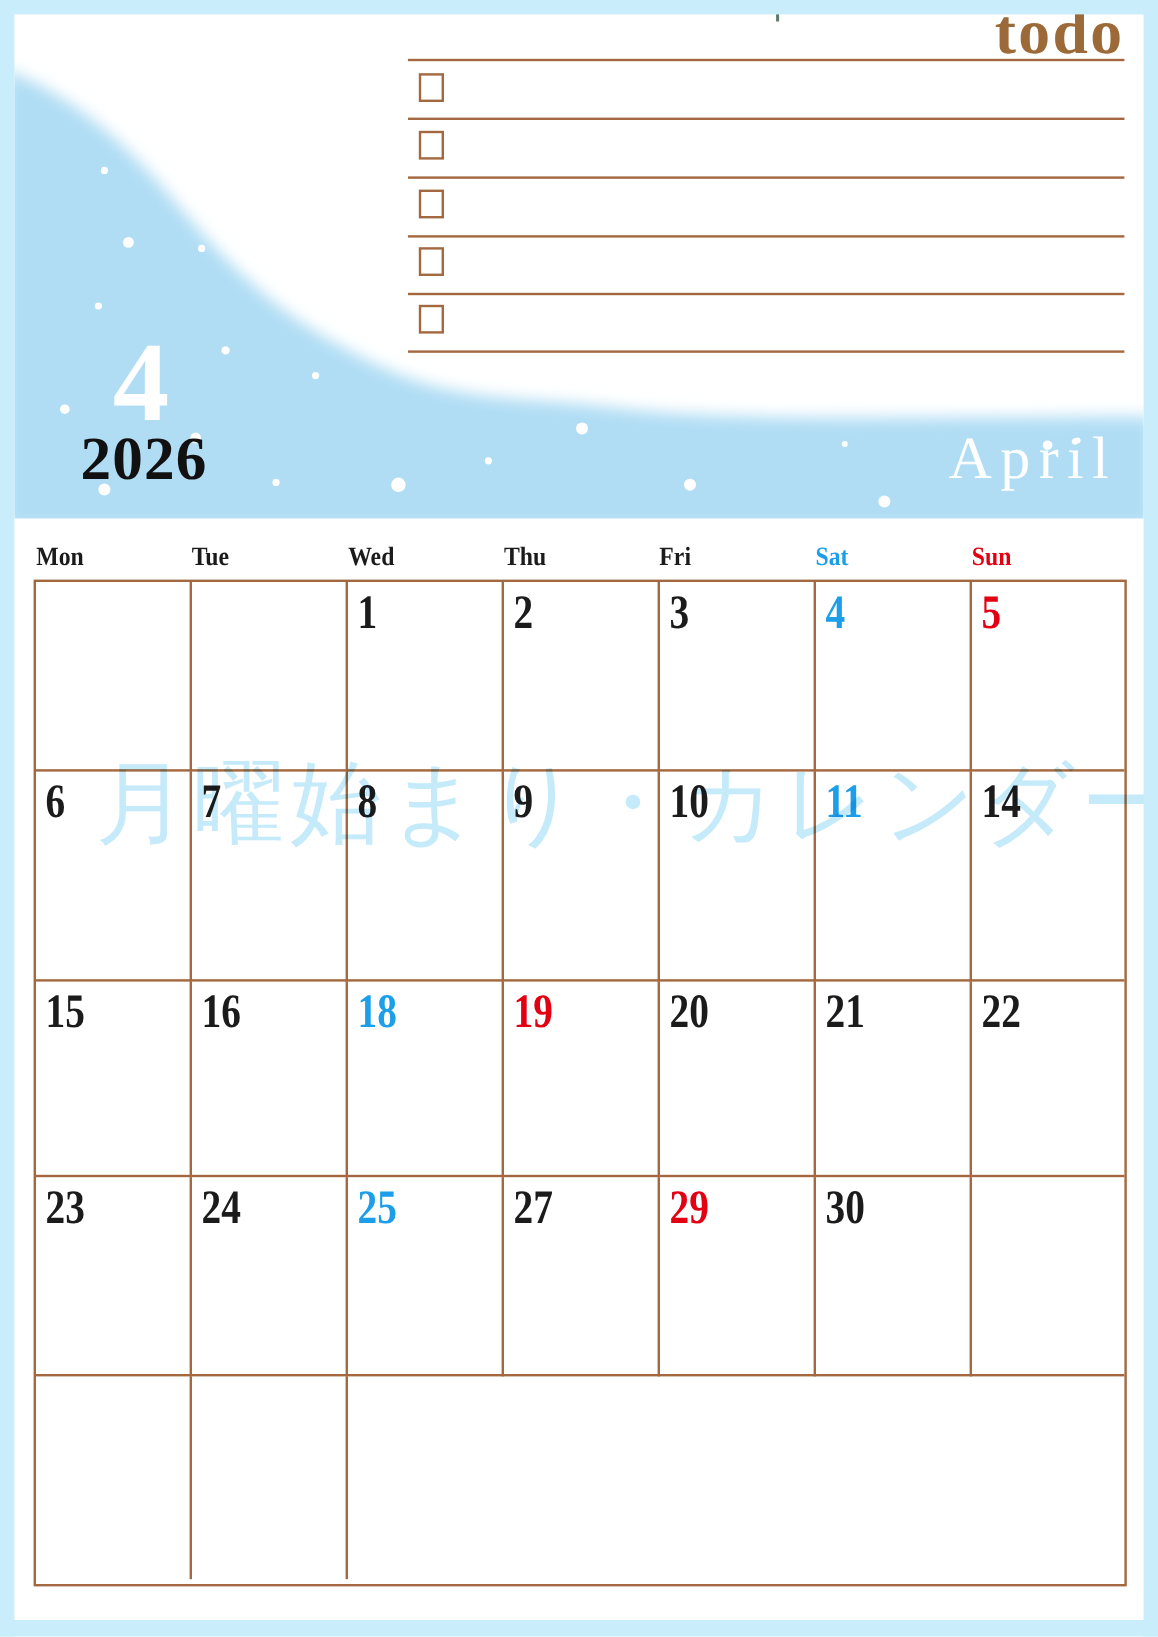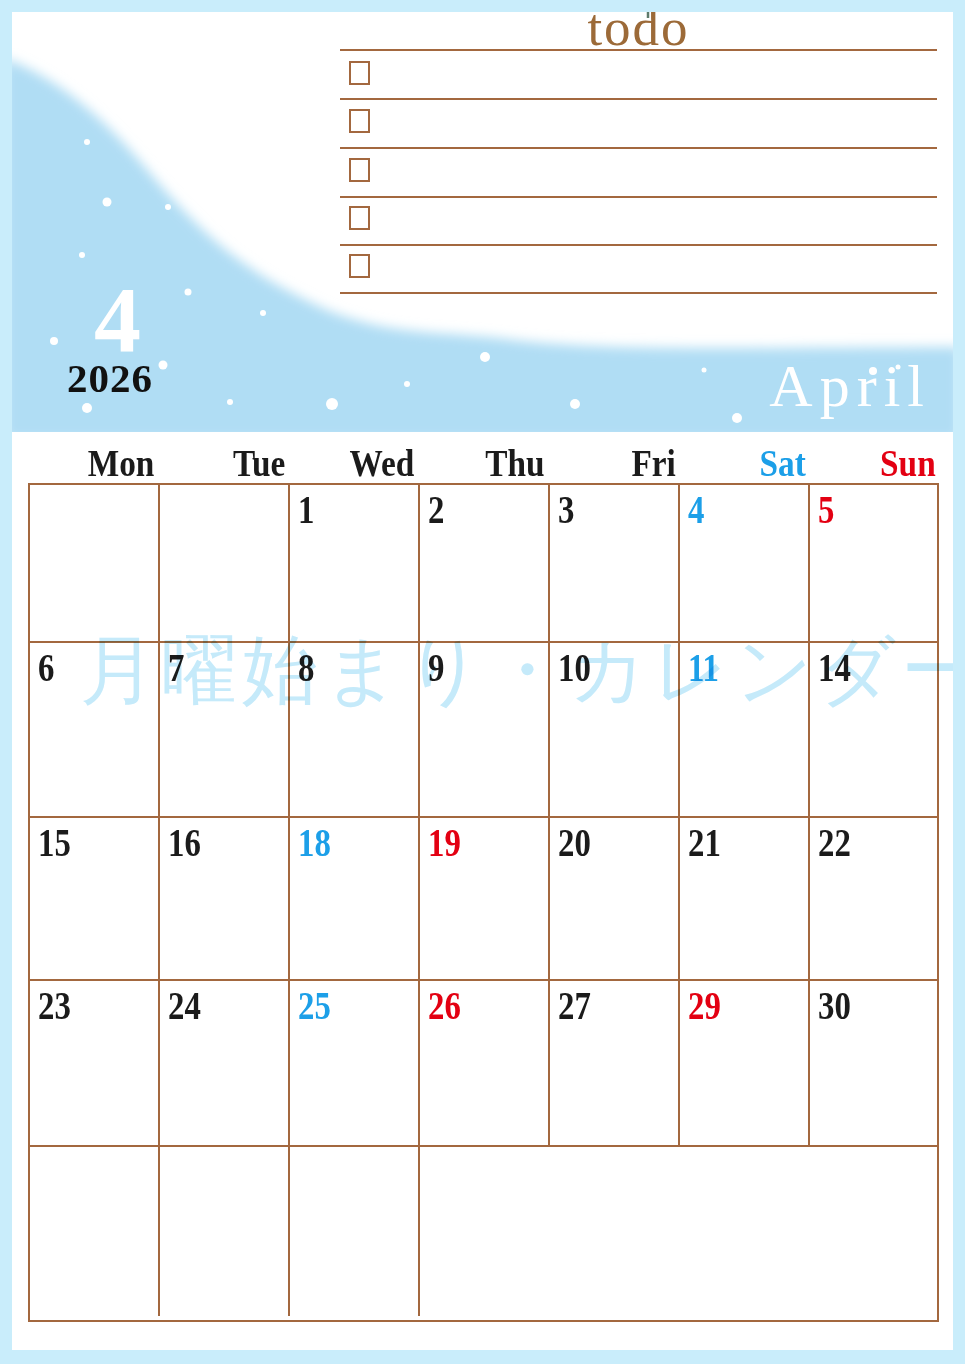--- a/index.html
+++ b/index.html
@@ -17,43 +17,43 @@
   
   .hill { position:absolute; left:12px; top:48px; z-index:0; }
 
   
   .month-number {
     position:absolute; left:94px; top:272px; z-index:2;
     font-size:94px; line-height:1; color:#ffffff; font-weight:600;
   }
   .year-label {
     position:absolute; left:67px; top:358px; z-index:2;
-    font-size:41px; line-height:1; color:#111111; font-weight:600; letter-spacing:1px;
+    font-size:51px; line-height:1; color:#111111; font-weight:600; letter-spacing:1px;
   }
   .month-name {
     position:absolute; right:34px; top:356px; z-index:2;
-    font-size:60px; line-height:1; color:#ffffff; letter-spacing:7px;
+    font-size:50px; line-height:1; color:#ffffff; letter-spacing:7px;
   }
 
   
   .todo-area { position:absolute; left:340px; top:0; width:597px; height:300px; z-index:1; }
   .todo-title {
-    position:absolute; left:0; right:0; top:1px; text-align:center;
-    font-size:53px; line-height:1; color:#9c6a38; letter-spacing:2px; font-weight:400;
+    position:absolute; left:0; right:0; top:1px; text-align:right;
+    font-size:53px; line-height:1; color:#9c6a38; letter-spacing:2px; font-weight:700;
   }
   .todo-line { position:absolute; left:0; right:0; border-top:2px solid #a3683f; }
   .todo-checkbox { position:absolute; left:9px; width:17px; height:20px; border:2px solid #a3683f; background:transparent; }
   .flag-icon { position:absolute; left:644px; top:0; z-index:3; }
 
   
   .weekday-row {
     position:absolute; left:28px; top:449px; width:911px; height:30px; z-index:1;
     display:grid; grid-template-columns:130px 130px 130px 130px 130px 130px 131px;
   }
-  .weekday-cell { text-align:right; font-size:37px; line-height:30px; font-weight:bold; color:#1b1b1b;font-family:Liberation Serif, serif; }
+  .weekday-cell { text-align:left; font-size:22px; line-height:30px; font-weight:bold; color:#1b1b1b;font-family:Liberation Serif, serif; }
   .weekday-cell .wd { display:inline-block; transform:scaleX(.9); transform-origin:center; }
   .weekday-cell.t-sat { color:var(--saturday-blue); }
   .weekday-cell.t-sun { color:var(--sunday-red); }
 
   
   .calendar-grid {
     position:absolute; left:28px; top:483px; width:911px; height:839px; z-index:1;
     display:grid; box-sizing:border-box;
     grid-template-columns:130px 130px 130px 130px 130px 130px 127px;
     grid-template-rows:158px 175px 163px 166px 169px;
@@ -163,21 +163,20 @@
       <div class="day-cell"><span class="day-num t-weekday">15</span></div>
       <div class="day-cell"><span class="day-num t-weekday">16</span></div>
       <div class="day-cell"><span class="day-num t-sat">18</span></div>
       <div class="day-cell"><span class="day-num t-sun">19</span></div>
       <div class="day-cell"><span class="day-num t-weekday">20</span></div>
       <div class="day-cell"><span class="day-num t-weekday">21</span></div>
       <div class="day-cell"><span class="day-num t-weekday">22</span></div>
       <div class="day-cell"><span class="day-num t-weekday">23</span></div>
       <div class="day-cell"><span class="day-num t-weekday">24</span></div>
       <div class="day-cell"><span class="day-num t-sat">25</span></div>
-      <div class="day-cell"><span class="day-num t-sun">26</span></div>
       <div class="day-cell"><span class="day-num t-weekday">27</span></div>
       <div class="day-cell"><span class="day-num t-holiday">29</span></div>
       <div class="day-cell"><span class="day-num t-weekday">30</span></div>
       <div class="day-cell"><span class="day-num t-weekday"></span></div>
       <div class="day-cell"><span class="day-num t-weekday"></span></div>
       <div class="day-cell"><span class="day-num t-weekday"></span></div>
     </div>
 
   <div class="watermark">月曜始まり・カレンダー</div>
 

